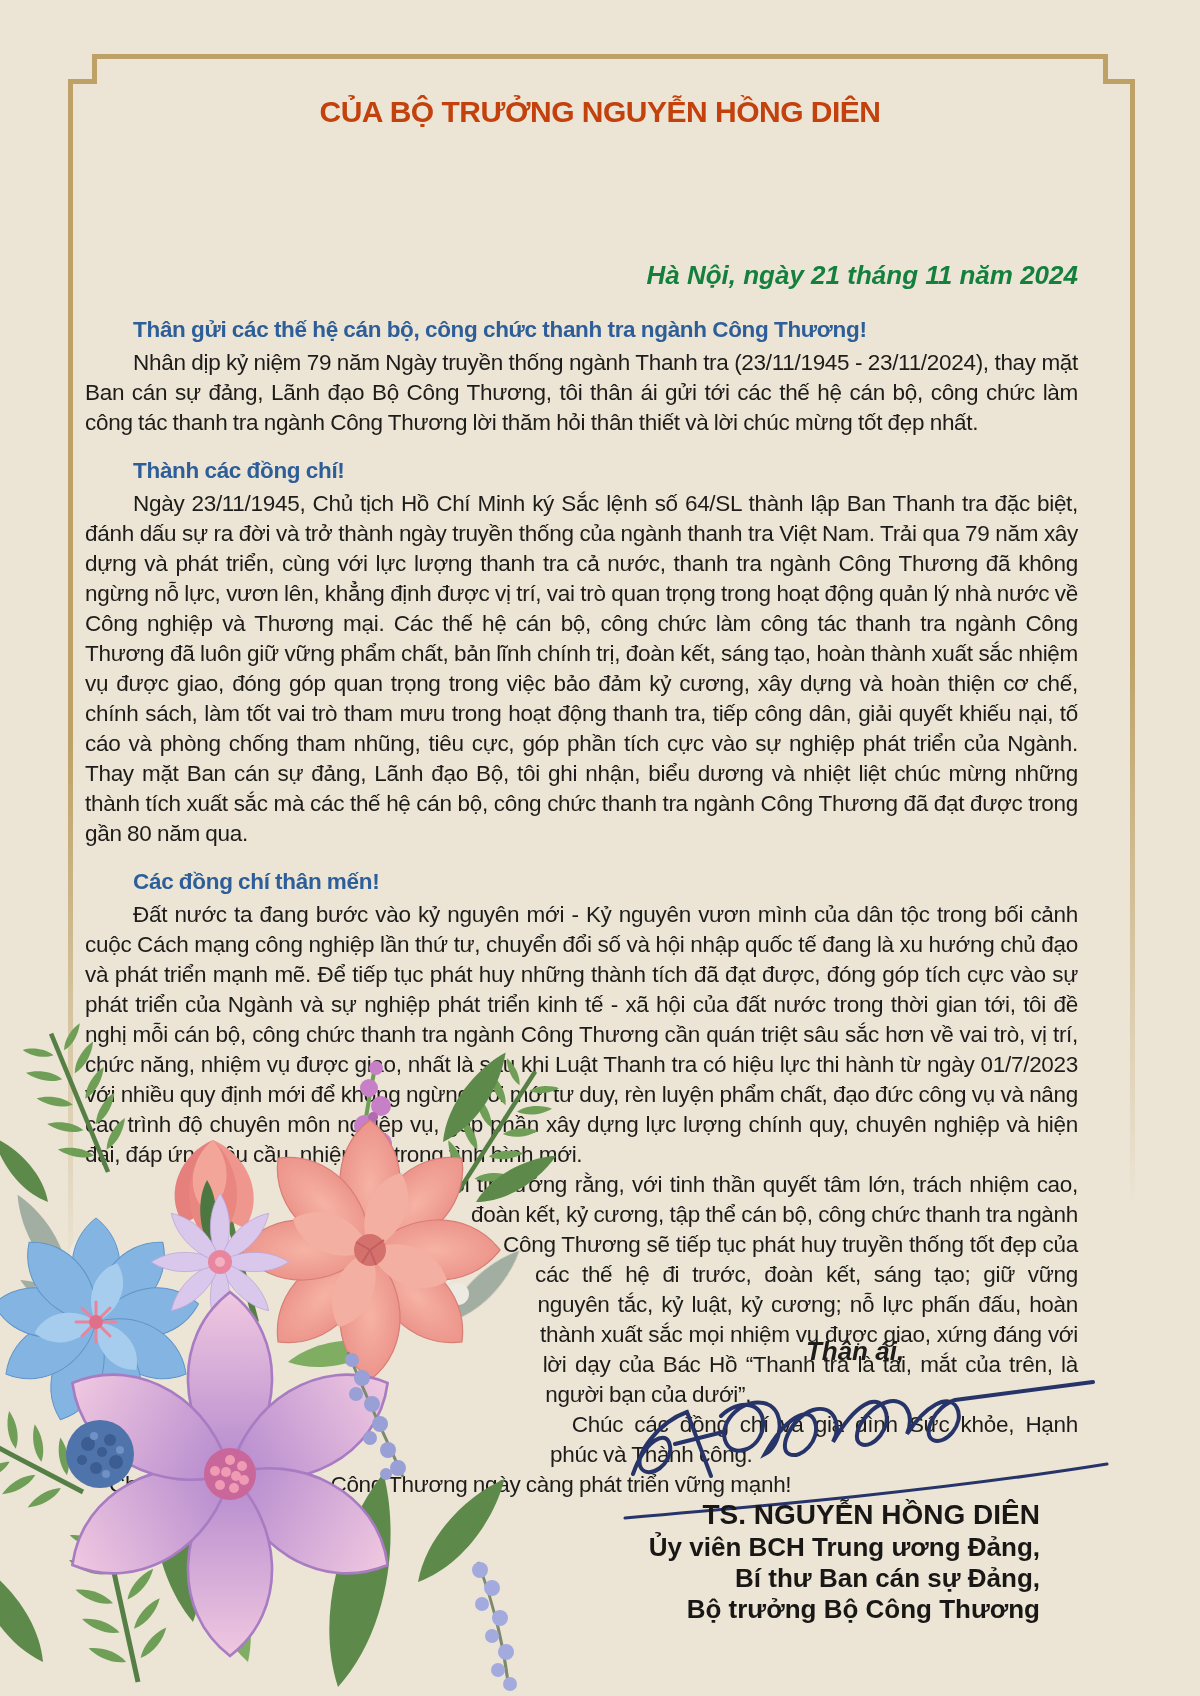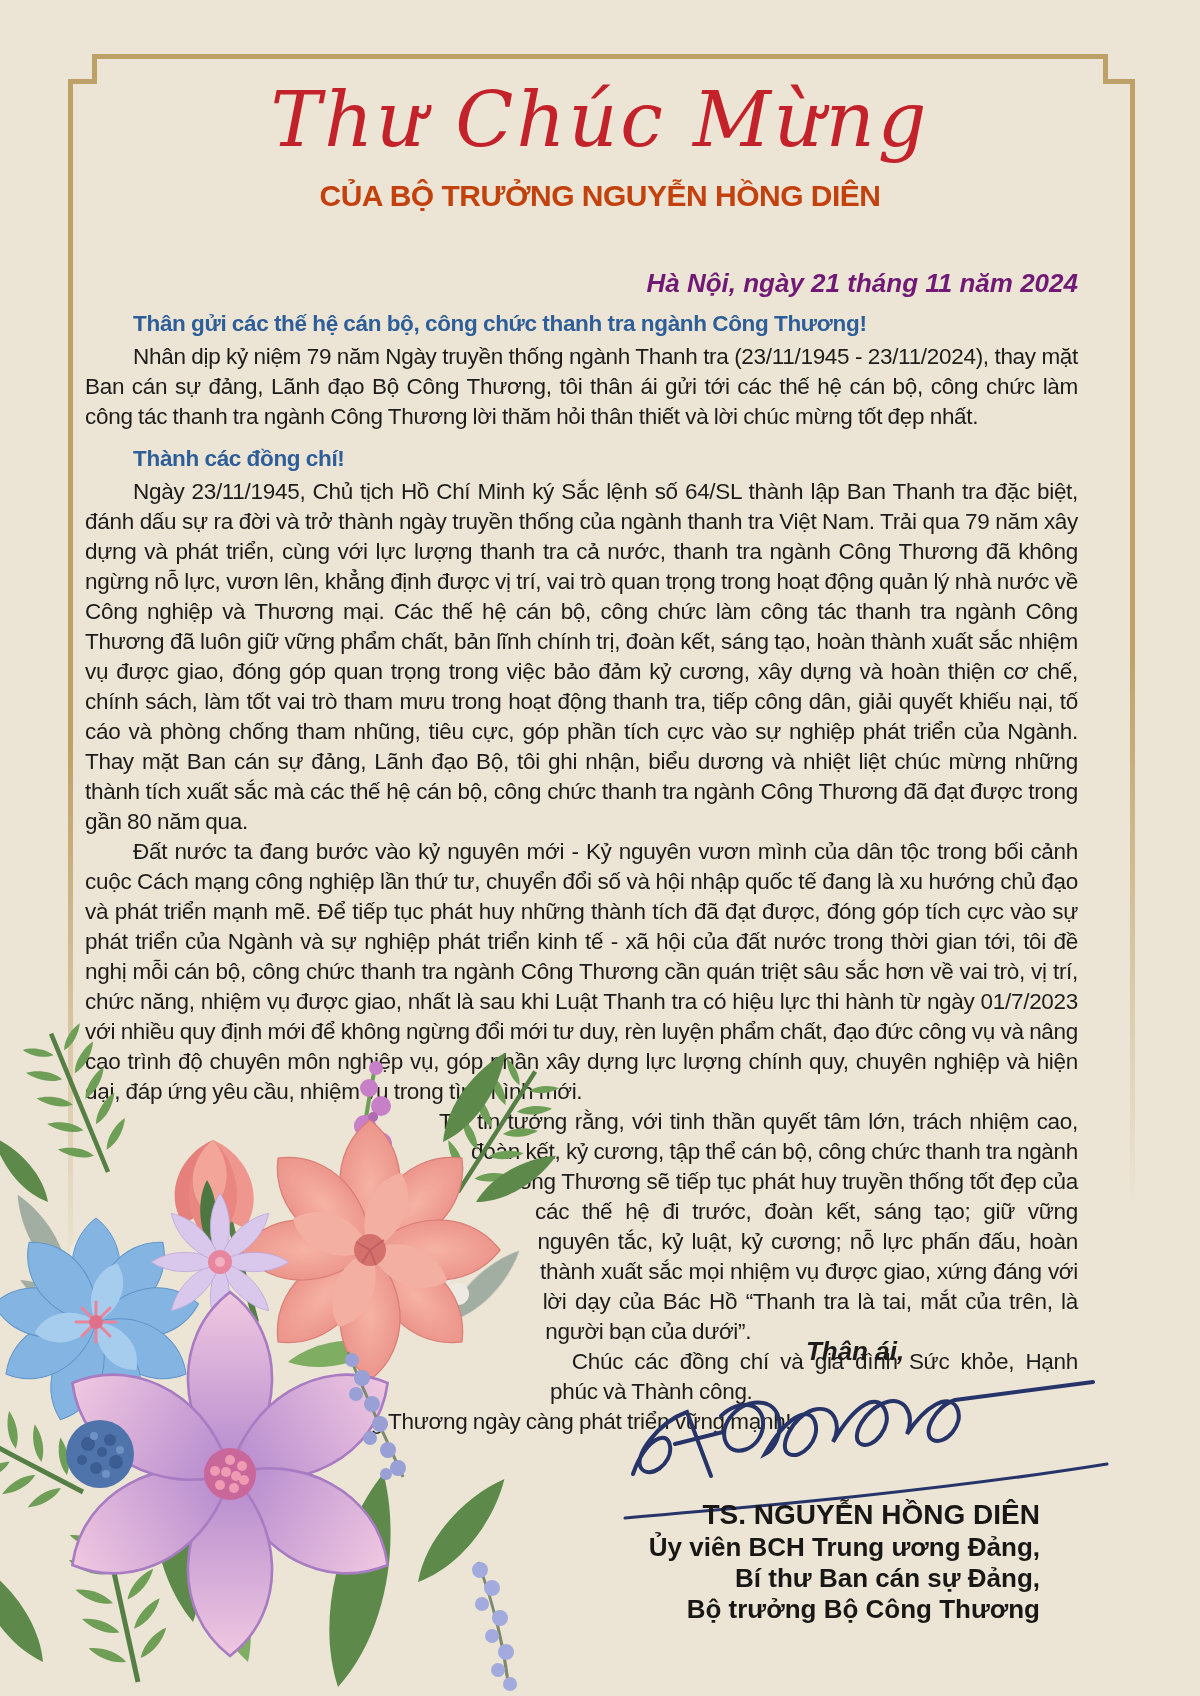--- a/index.html
+++ b/index.html
@@ -25,34 +25,34 @@
   .script-title{
     font-family:"DejaVu Serif",serif;font-style:italic;
     font-size:76px;line-height:1.1;color:#c4222a;letter-spacing:3px;
   }
   .subtitle{
     color:#c2410c;font-weight:bold;font-size:30px;line-height:40px;
     letter-spacing:-0.5px;margin-top:14px;
   }
   .subtitle .l2{display:block;}
   .dateline{
-    position:absolute;right:122px;top:268px;
-    font-weight:bold;font-style:italic;font-size:26px;color:#701a75;
+    position:absolute;right:122px;top:260px;
+    font-weight:bold;font-style:italic;font-size:26px;color:#15803d;
   }
 
   
   .body-text{
     position:absolute;left:85px;top:297px;width:993px;
     font-size:22.5px;line-height:30px;text-align:justify;
     letter-spacing:-0.3px;word-spacing:-0.5px;
   }
   .body-text p{margin:0;text-indent:48px;}
   .blue-heading{
     color:#2d5e99;font-weight:bold;text-indent:48px;
-    margin:12px 0 3px 0;text-align:left;
+    margin:18px 0 3px 0;text-align:left;
   }
   .bouquet-spacer{
     float:left;width:465px;height:296px;
     shape-outside:polygon(0 0, 322px 0, 450px 120px, 465px 100%, 0 100%);
     margin-right:6px;
   }
   .p-wrap{text-indent:0 !important;}
   .p-small-indent{text-indent:24px !important;}
 
   
@@ -78,32 +78,32 @@
 
   <div class="gold frame-top"></div>
   <div class="gold frame-stub-l"></div>
   <div class="gold frame-step-l"></div>
   <div class="frame-side-l gold" style="background:linear-gradient(to bottom,#bda166 0%,#bda166 55%,rgba(189,161,102,0) 100%);"></div>
   <div class="gold frame-stub-r"></div>
   <div class="gold frame-step-r"></div>
   <div class="frame-side-r gold" style="background:linear-gradient(to bottom,#bda166 0%,#bda166 50%,rgba(189,161,102,0) 100%);"></div>
 
   <div class="header">
-    <div class="script-title">Thư Chúc Mừng</div>
     <div class="subtitle">
       <span class="l1">CỦA BỘ TRƯỞNG NGUYỄN HỒNG DIÊN</span>
     </div>
   </div>
   <div class="dateline">Hà Nội, ngày 21 tháng 11 năm 2024</div>
 
   <div class="body-text">
     <div class="blue-heading">Thân gửi các thế hệ cán bộ, công chức thanh tra ngành Công Thương!</div>
     <p>Nhân dịp kỷ niệm 79 năm Ngày truyền thống ngành Thanh tra (23/11/1945 - 23/11/2024), thay mặt Ban cán sự đảng, Lãnh đạo Bộ Công Thương, tôi thân ái gửi tới các thế hệ cán bộ, công chức làm công tác thanh tra ngành Công Thương lời thăm hỏi thân thiết và lời chúc mừng tốt đẹp nhất.</p>
     <div class="blue-heading">Thành các đồng chí!</div>
     <p>Ngày 23/11/1945, Chủ tịch Hồ Chí Minh ký Sắc lệnh số 64/SL thành lập Ban Thanh tra đặc biệt, đánh dấu sự ra đời và trở thành ngày truyền thống của ngành thanh tra Việt Nam. Trải qua 79 năm xây dựng và phát triển, cùng với lực lượng thanh tra cả nước, thanh tra ngành Công Thương đã không ngừng nỗ lực, vươn lên, khẳng định được vị trí, vai trò quan trọng trong hoạt động quản lý nhà nước về Công nghiệp và Thương mại. Các thế hệ cán bộ, công chức làm công tác thanh tra ngành Công Thương đã luôn giữ vững phẩm chất, bản lĩnh chính trị, đoàn kết, sáng tạo, hoàn thành xuất sắc nhiệm vụ được giao, đóng góp quan trọng trong việc bảo đảm kỷ cương, xây dựng và hoàn thiện cơ chế, chính sách, làm tốt vai trò tham mưu trong hoạt động thanh tra, tiếp công dân, giải quyết khiếu nại, tố cáo và phòng chống tham nhũng, tiêu cực, góp phần tích cực vào sự nghiệp phát triển của Ngành. Thay mặt Ban cán sự đảng, Lãnh đạo Bộ, tôi ghi nhận, biểu dương và nhiệt liệt chúc mừng những thành tích xuất sắc mà các thế hệ cán bộ, công chức thanh tra ngành Công Thương đã đạt được trong gần 80 năm qua.</p>
+    <div class="blue-heading">Các đồng chí thân mến!</div>
     <p>Đất nước ta đang bước vào kỷ nguyên mới - Kỷ nguyên vươn mình của dân tộc trong bối cảnh cuộc Cách mạng công nghiệp lần thứ tư, chuyển đổi số và hội nhập quốc tế đang là xu hướng chủ đạo và phát triển mạnh mẽ. Để tiếp tục phát huy những thành tích đã đạt được, đóng góp tích cực vào sự phát triển của Ngành và sự nghiệp phát triển kinh tế - xã hội của đất nước trong thời gian tới, tôi đề nghị mỗi cán bộ, công chức thanh tra ngành Công Thương cần quán triệt sâu sắc hơn về vai trò, vị trí, chức năng, nhiệm vụ được giao, nhất là sau khi Luật Thanh tra có hiệu lực thi hành từ ngày 01/7/2023 với nhiều quy định mới để không ngừng đổi mới tư duy, rèn luyện phẩm chất, đạo đức công vụ và nâng cao trình độ chuyên môn nghiệp vụ, góp phần xây dựng lực lượng chính quy, chuyên nghiệp và hiện đại, đáp ứng yêu cầu, nhiệm vụ trong tình hình mới.</p>
     <div class="bouquet-spacer"></div>
     <p class="p-wrap">Tôi tin tưởng rằng, với tinh thần quyết tâm lớn, trách nhiệm cao, đoàn kết, kỷ cương, tập thể cán bộ, công chức thanh tra ngành Công Thương sẽ tiếp tục phát huy truyền thống tốt đẹp của các thế hệ đi trước, đoàn kết, sáng tạo; giữ vững nguyên tắc, kỷ luật, kỷ cương; nỗ lực phấn đấu, hoàn thành xuất sắc mọi nhiệm vụ được giao, xứng đáng với lời dạy của Bác Hồ “Thanh tra là tai, mắt của trên, là người bạn của dưới”.</p>
     <p class="p-small-indent">Chúc các đồng chí và gia đình Sức khỏe, Hạnh phúc và Thành công.</p>
     <p class="p-small-indent">Chúc Thanh tra ngành Công Thương ngày càng phát triển vững mạnh!</p>
   </div>
 
   <div class="closing">Thân ái,</div>
 
   <div class="signature">

